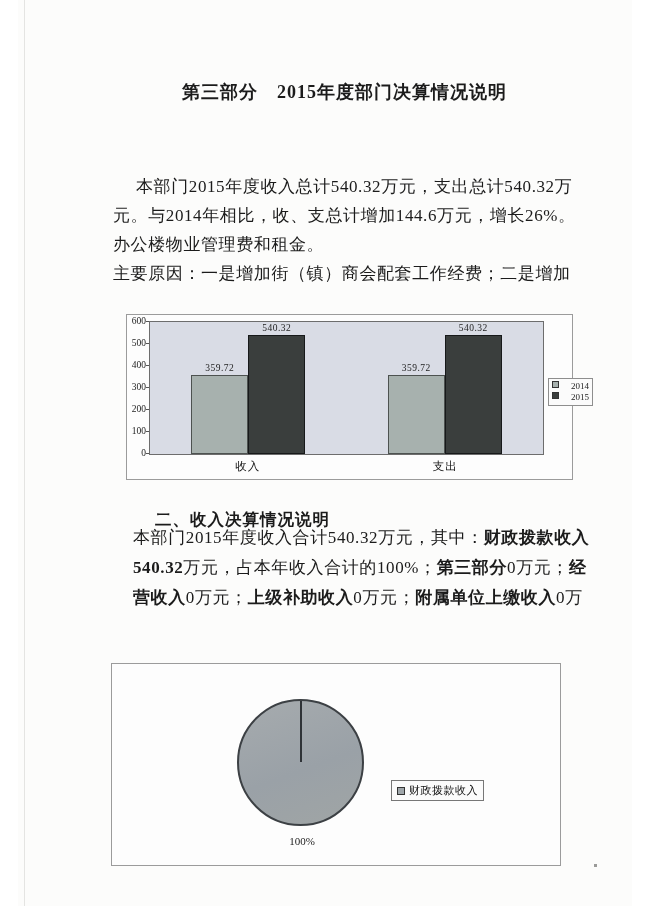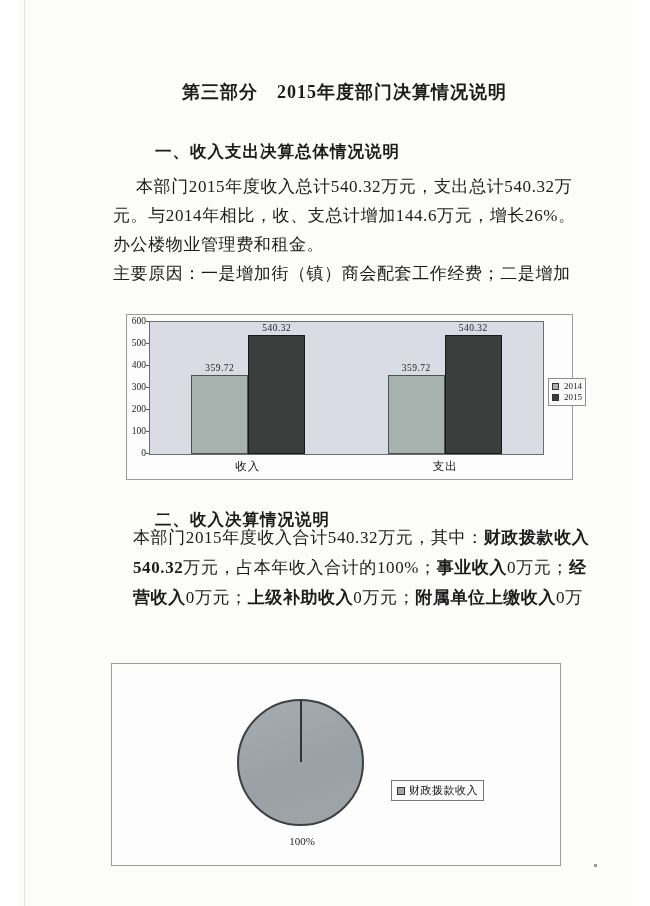--- a/index.html
+++ b/index.html
@@ -53,21 +53,21 @@
   }
   .ytick-mark{position:absolute;left:19px;width:4px;height:1px;background:#555;}
   .bar-cats{
     position:absolute;left:22px;top:144px;width:395px;display:flex;
   }
   .bar-cat{width:50%;text-align:center;font-size:11.5px;letter-spacing:1px;color:#111;}
   .bar-legend{
     position:absolute;left:421px;top:63px;background:#fbfbfb;
     border:1px solid #8e8e8e;padding:2px 3px;font-size:9px;color:#222;
   }
-  .legend-row{display:flex;align-items:center;gap:5px;line-height:11px;white-space:nowrap;}
+  .legend-row{display:flex;align-items:flex-start;gap:12px;line-height:11px;white-space:nowrap;}
   .legend-swatch{width:7px;height:7px;border:1px solid #333;box-sizing:border-box;flex:0 0 auto;}
 
   
   .pie-chart{
     position:absolute;left:93px;top:663px;width:450px;height:203px;
     background:#fdfdfd;border:1px solid #9b9b9b;box-sizing:border-box;
   }
   .pie-circle{
     position:absolute;left:125px;top:35px;width:127px;height:127px;border-radius:50%;
     border:2px solid #3c4044;box-sizing:border-box;
@@ -85,21 +85,20 @@
 </head>
 <body>
 
 <div class="page">
   <div class="scan-line-left"></div>
   <div class="scan-speck-tr"></div>
   <div class="scan-speck-br"></div>
 
   <h1 class="doc-title">第三部分　2015年度部门决算情况说明</h1>
 
-  <h2 class="sec-heading s1">一、收入支出决算总体情况说明</h2>
   <div class="para p1">
       <div class="line"><span>本部门2015年度收入总计540.32万元，支出总计540.32万</span></div>
       <div class="line"><span>元。与2014年相比，收、支总计增加144.6万元，增长26%。</span></div>
       <div class="line"><span>办公楼物业管理费和租金。</span></div>
       <div class="line"><span>主要原因：一是增加街（镇）商会配套工作经费；二是增加</span></div>
     </div>
 
   <div class="bar-chart">
     <div id="bar-yaxis">
         <div class="ytick-label" style="top: 133px;">0</div>
@@ -147,21 +146,21 @@
         <div class="legend-row">
           <span class="legend-swatch" style="background: rgb(58, 62, 61);"></span>
           <span>2015</span>
         </div>
       </div>
   </div>
 
   <h2 class="sec-heading s2">二、收入决算情况说明</h2>
   <div class="para p2">
       <div class="line"><span>本部门2015年度收入合计540.32万元，其中：</span><span class="bold">财政拨款收入</span></div>
-      <div class="line"><span class="bold">540.32</span><span>万元，占本年收入合计的100%；</span><span class="bold">事业收入</span><span>0万元；</span><span class="bold">经</span></div>
+      <div class="line"><span class="bold">540.32</span><span>万元，占本年收入合计的100%；</span><span class="bold">第三部分</span><span>0万元；</span><span class="bold">经</span></div>
       <div class="line"><span class="bold">营收入</span><span>0万元；</span><span class="bold">上级补助收入</span><span>0万元；</span><span class="bold">附属单位上缴收入</span><span>0万</span></div>
     </div>
 
   <div class="pie-chart">
     <div class="pie-circle" id="pie-circle"></div>
     <div class="pie-radius"></div>
     <div class="pie-pct">100%</div>
     <div class="pie-legend">
       <span class="legend-swatch" id="pie-legend-swatch" style="background: rgb(159, 166, 170);"></span>
       <span>财政拨款收入</span>

